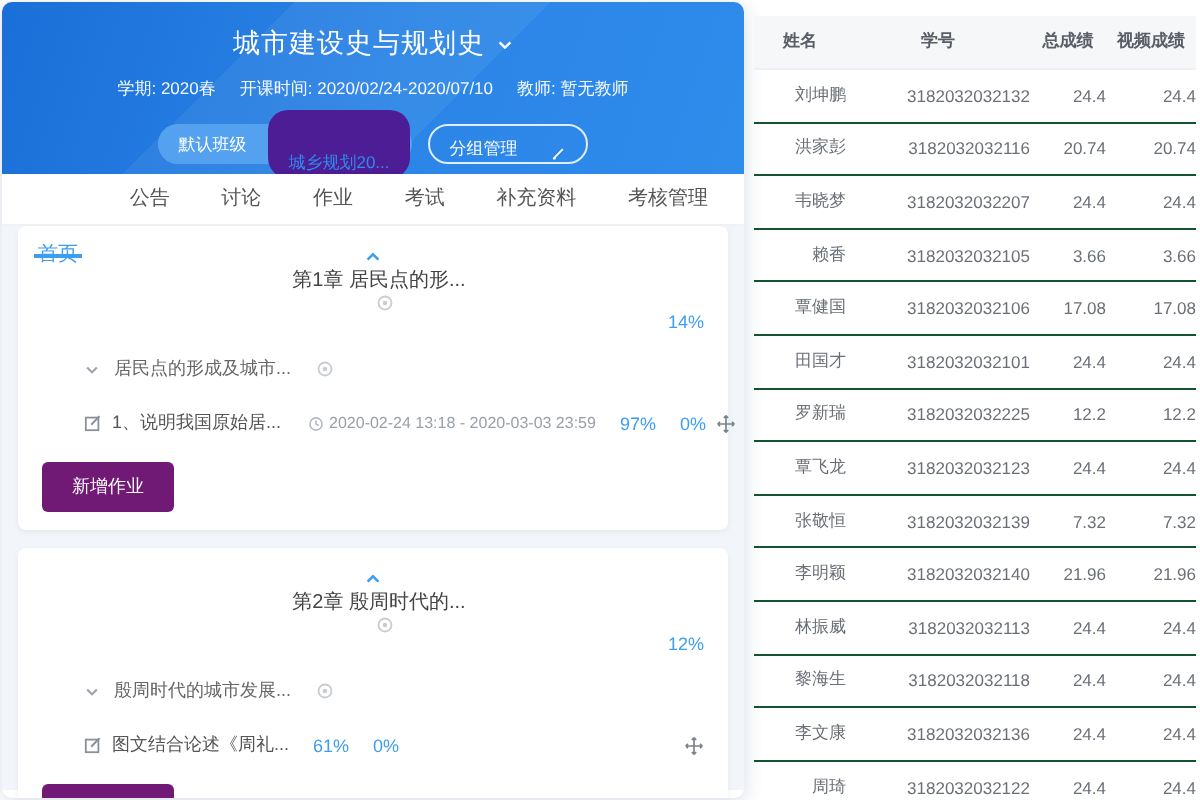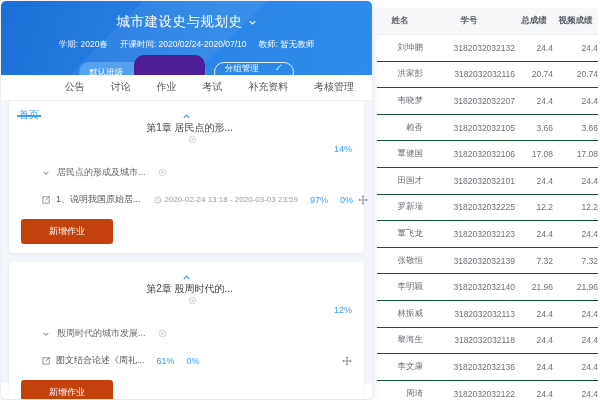--- a/index.html
+++ b/index.html
@@ -1,33 +1,33 @@
 <!DOCTYPE html>
 <html><head>
 <meta charset="utf-8">
 <style>
   html,body{margin:0;padding:0;width:600px;height:400px;background:#fff;overflow:hidden;
     font-family:"Liberation Sans","DejaVu Sans",sans-serif;-webkit-font-smoothing:antialiased;}
   *{box-sizing:border-box;}
   .left-panel{position:absolute;left:1px;top:1px;width:371px;height:398px;background:#fff;
     border-radius:5px;box-shadow:0 2px 10px rgba(30,60,120,.18);overflow:hidden;}
   
-  .banner{height:74px;background:linear-gradient(108deg,#1b6fd8 0%,#2b85e7 55%,#2f8ceb 100%);
+  .banner{height:86px;background:linear-gradient(108deg,#1b6fd8 0%,#2b85e7 55%,#2f8ceb 100%);
     position:relative;color:#fff;overflow:hidden;}
   .banner::before{content:"";position:absolute;inset:0;
     background:linear-gradient(135deg,transparent 32%,rgba(255,255,255,.06) 32%,rgba(255,255,255,.06) 60%,transparent 60%);}
   .banner-title{position:relative;text-align:center;padding-top:12px;font-size:13.5px;letter-spacing:.5px;
     display:flex;justify-content:center;align-items:center;gap:5px;}
   .banner-meta{position:relative;display:flex;justify-content:center;gap:12px;font-size:8.5px;margin-top:8px;opacity:.96;}
   .banner-btns{position:relative;display:flex;justify-content:center;align-items:center;gap:8px;margin-top:11px;border-radius:10px;}
   .seg{display:flex;align-items:center;background:#54a2ef;border-radius:11px;height:20px;}
   .seg-default{color:#fff;font-size:8.5px;padding:0 10px;line-height:20px;cursor:pointer;}
   .seg-selected{background:#4c1d95;color:#2f8ceb;font-size:8.5px;border-radius:10px;height:18px;line-height:18px;
     padding:17px 10px;margin:1px;cursor:pointer;white-space:nowrap;}
-  .group-btn{display:flex;align-items:flex-start;gap:16px;border:1px solid rgba(255,255,255,.85);border-radius:11px;
+  .group-btn{display:flex;align-items:flex-end;gap:16px;border:1px solid rgba(255,255,255,.85);border-radius:11px;
     height:20px;padding:0 10px;font-size:8.5px;color:#fff;background:transparent;cursor:pointer;}
   
   .tabs{height:26px;display:flex;align-items:stretch;justify-content:space-between;padding:0 16px;
     border-bottom:1px solid #f0f2f5;background:#fff;}
   .tab{font-size:10px;color:#555;display:flex;align-items:center;border-bottom:2px solid transparent;cursor:pointer;padding:0 2px;}
   .tab.active{color:#3d9df0;border-bottom-color:#3d9df0;margin-top:40px;}
   
   .content{background:#f2f6fb;height:282px;padding:0 8px 8px;}
   .toolbar{display:flex;align-items:center;gap:8px;padding:8px 0;}
   .pill-light{background:#eaf4fe;border:1px solid #cfe6fb;color:#58a6f0;font-size:8.5px;border-radius:11px;
@@ -40,21 +40,21 @@
   .sec-row{display:flex;align-items:center;font-size:9px;color:#666;padding:7px 0 7px 21px;}
   .sec-row .ttl{margin-left:7px;cursor:pointer;}
   .eye{margin-left:12px;display:inline-flex;cursor:pointer;}
   .progress{margin-left:auto;color:#3d9df0;font-size:9px;}
   .asg-row{display:flex;align-items:center;font-size:9px;color:#555;padding:7px 0 4px 21px;gap:5px;}
   .asg-title{white-space:nowrap;cursor:pointer;}
   .time{display:flex;align-items:center;gap:3px;color:#98a0a8;font-size:8px;margin-left:8px;white-space:nowrap;}
   .pct{color:#3d9df0;font-size:9px;margin-left:7px;}
   .acts{margin-left:auto;display:flex;align-items:center;gap:8px;}
   .ic{display:inline-flex;align-items:center;cursor:pointer;}
-  .add-btn{background:#c2410c;border:none;color:#fff;font-size:9px;border-radius:3px;padding:6px 28px;
+  .add-btn{background:#701a75;border:none;color:#fff;font-size:9px;border-radius:3px;padding:6px 15px;
     margin:9px 0 3px;cursor:pointer;}
   
   .right-panel{position:absolute;left:377px;top:8px;width:221px;}
   table{width:100%;border-collapse:collapse;font-size:8.5px;table-layout:fixed;}
   th{background:#f6f7f9;color:#5a5e66;font-weight:bold;padding:7px 0;font-size:8.5px;border-bottom:1px solid #eef0f3;}
   td{color:#6b7078;text-align:right;padding:6.8px 0;border-bottom:1px solid #14532d;overflow:hidden;white-space:nowrap;}
   col.c-name{width:46px;} col.c-id{width:92px;} col.c-total{width:38px;} col.c-video{width:45px;}
 </style>
 </head>
 <body>

